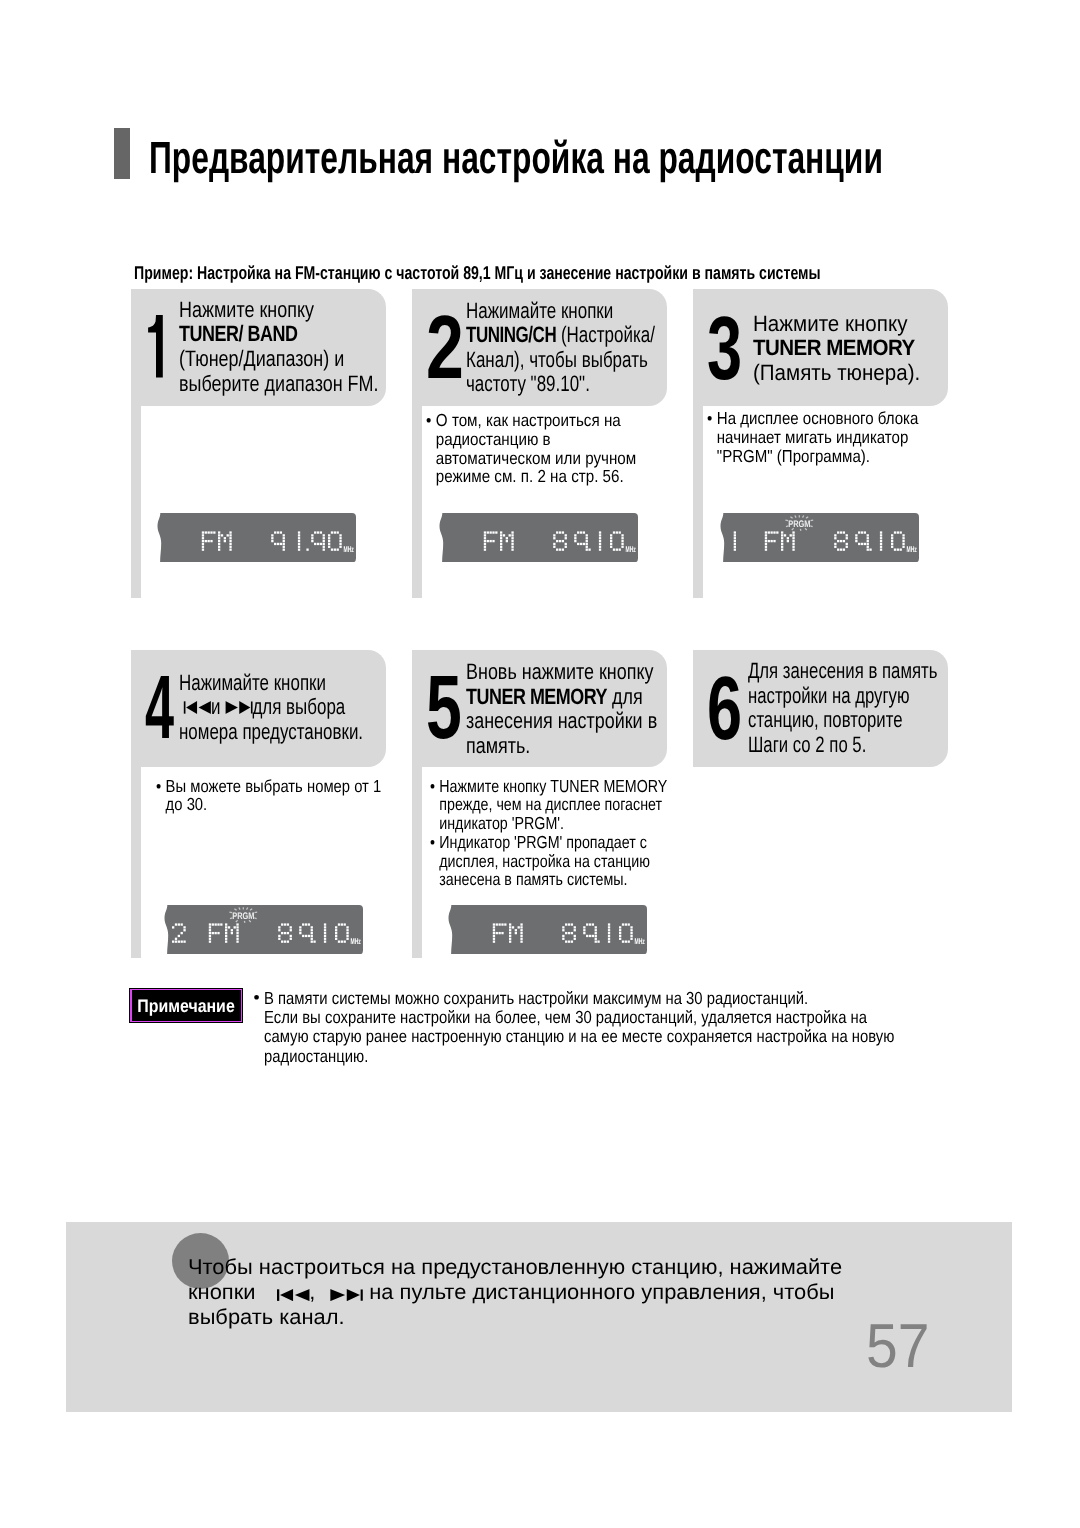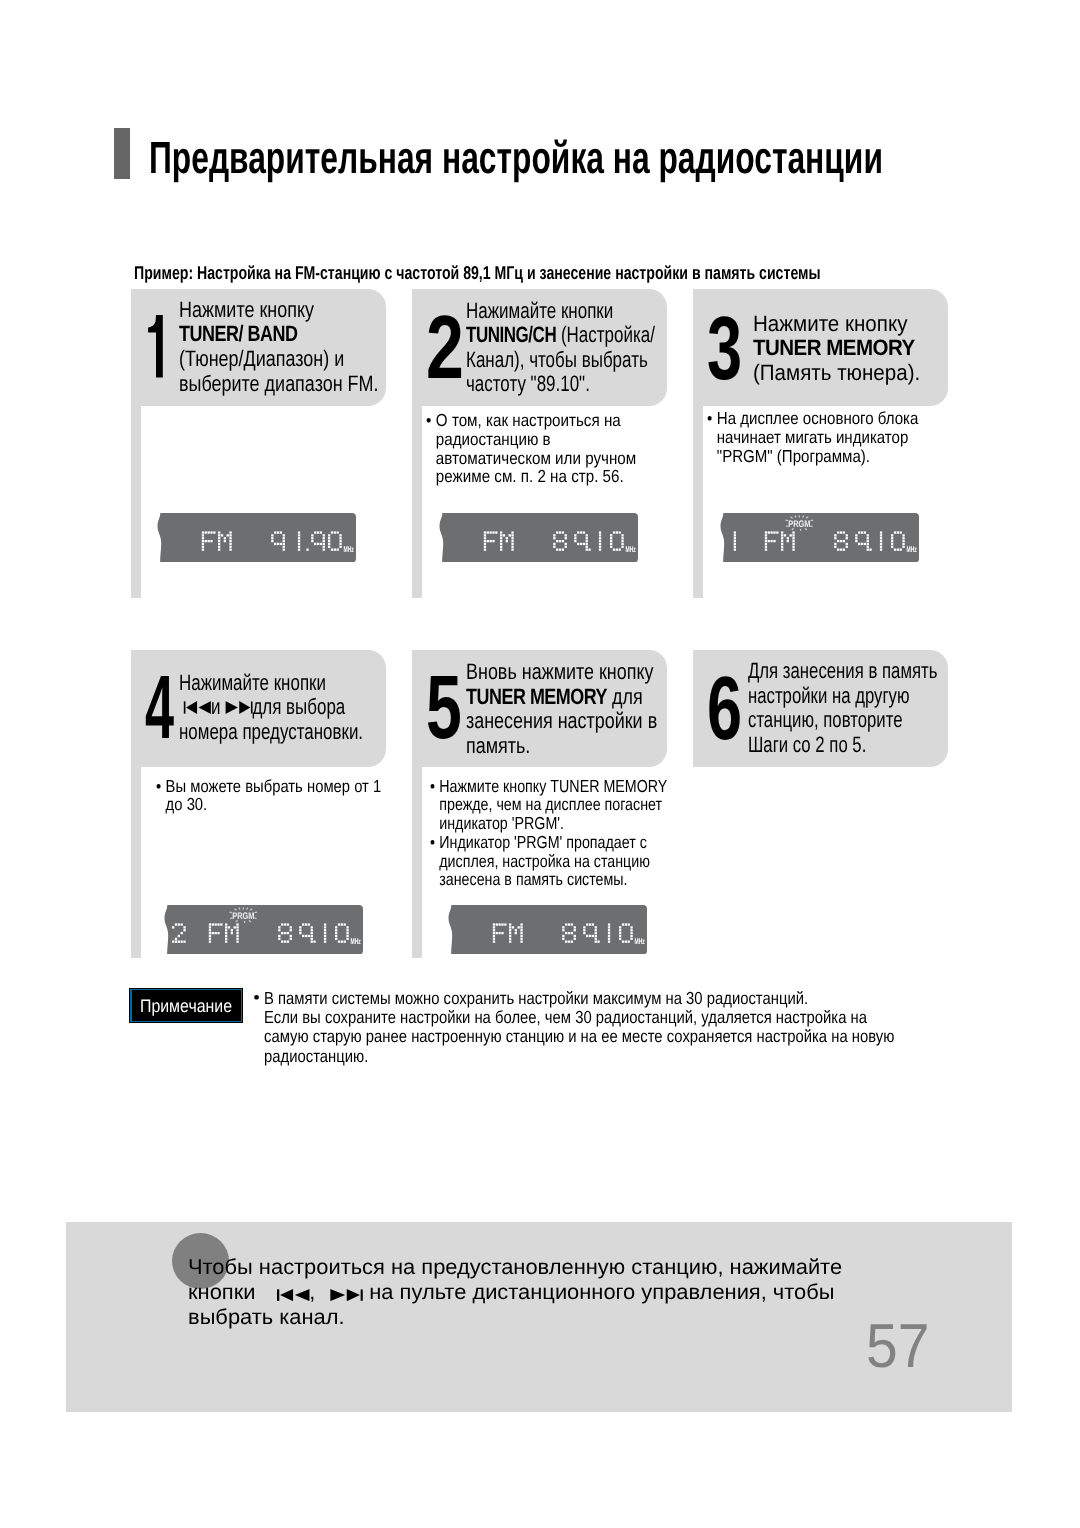--- a/index.html
+++ b/index.html
@@ -18,21 +18,21 @@
            transform-origin:left top;}
   .steptext{position:absolute;font-size:22.3px;line-height:24.6px;white-space:nowrap;
             transform-origin:left top;transform:scaleX(0.806);}
   .steptext b{font-weight:bold;letter-spacing:-0.6px;}
   .bulletbox{position:absolute;font-size:17.4px;line-height:18.7px;white-space:nowrap;
              transform-origin:left top;transform:scaleX(0.868);}
   .bulletbox .li{position:relative;padding-left:11.3px;}
   .bulletbox .bu{position:absolute;left:0;top:0;}
   .lcd{position:absolute;}
   #note-badge{position:absolute;left:129.4px;top:987.5px;width:114px;height:35.5px;
-              border:1.6px solid #000;background:#0369a1;box-sizing:border-box;}
+              border:1.6px solid #000;background:#d946ef;box-sizing:border-box;font-weight:bold;}
   #note-badge .inner{position:absolute;left:1.4px;top:1.4px;right:1.4px;bottom:1.4px;background:#000;}
   #note-badge .lbl{position:absolute;left:0;right:0;top:8.0px;color:#fff;font-size:18.2px;
                    line-height:18px;text-align:center;transform-origin:center top;transform:scaleX(0.875);}
   #note-bullet{position:absolute;left:253.5px;top:988px;font-size:17.4px;line-height:19.4px;}
   #note-text{position:absolute;left:264.2px;top:988.5px;font-size:17.4px;line-height:19.4px;
              white-space:nowrap;transform-origin:left top;transform:scaleX(0.8535);}
   #footer-panel{position:absolute;left:66px;top:1222px;width:946px;height:190px;}
   #footer-dot{position:absolute;left:171.6px;top:1232.5px;width:57.6px;height:56.6px;border-radius:50%;}
   #footer-text{position:absolute;left:187.7px;top:1254.5px;font-size:21.4px;line-height:25.4px;
                white-space:nowrap;transform-origin:left top;transform:scaleX(1.023);}

